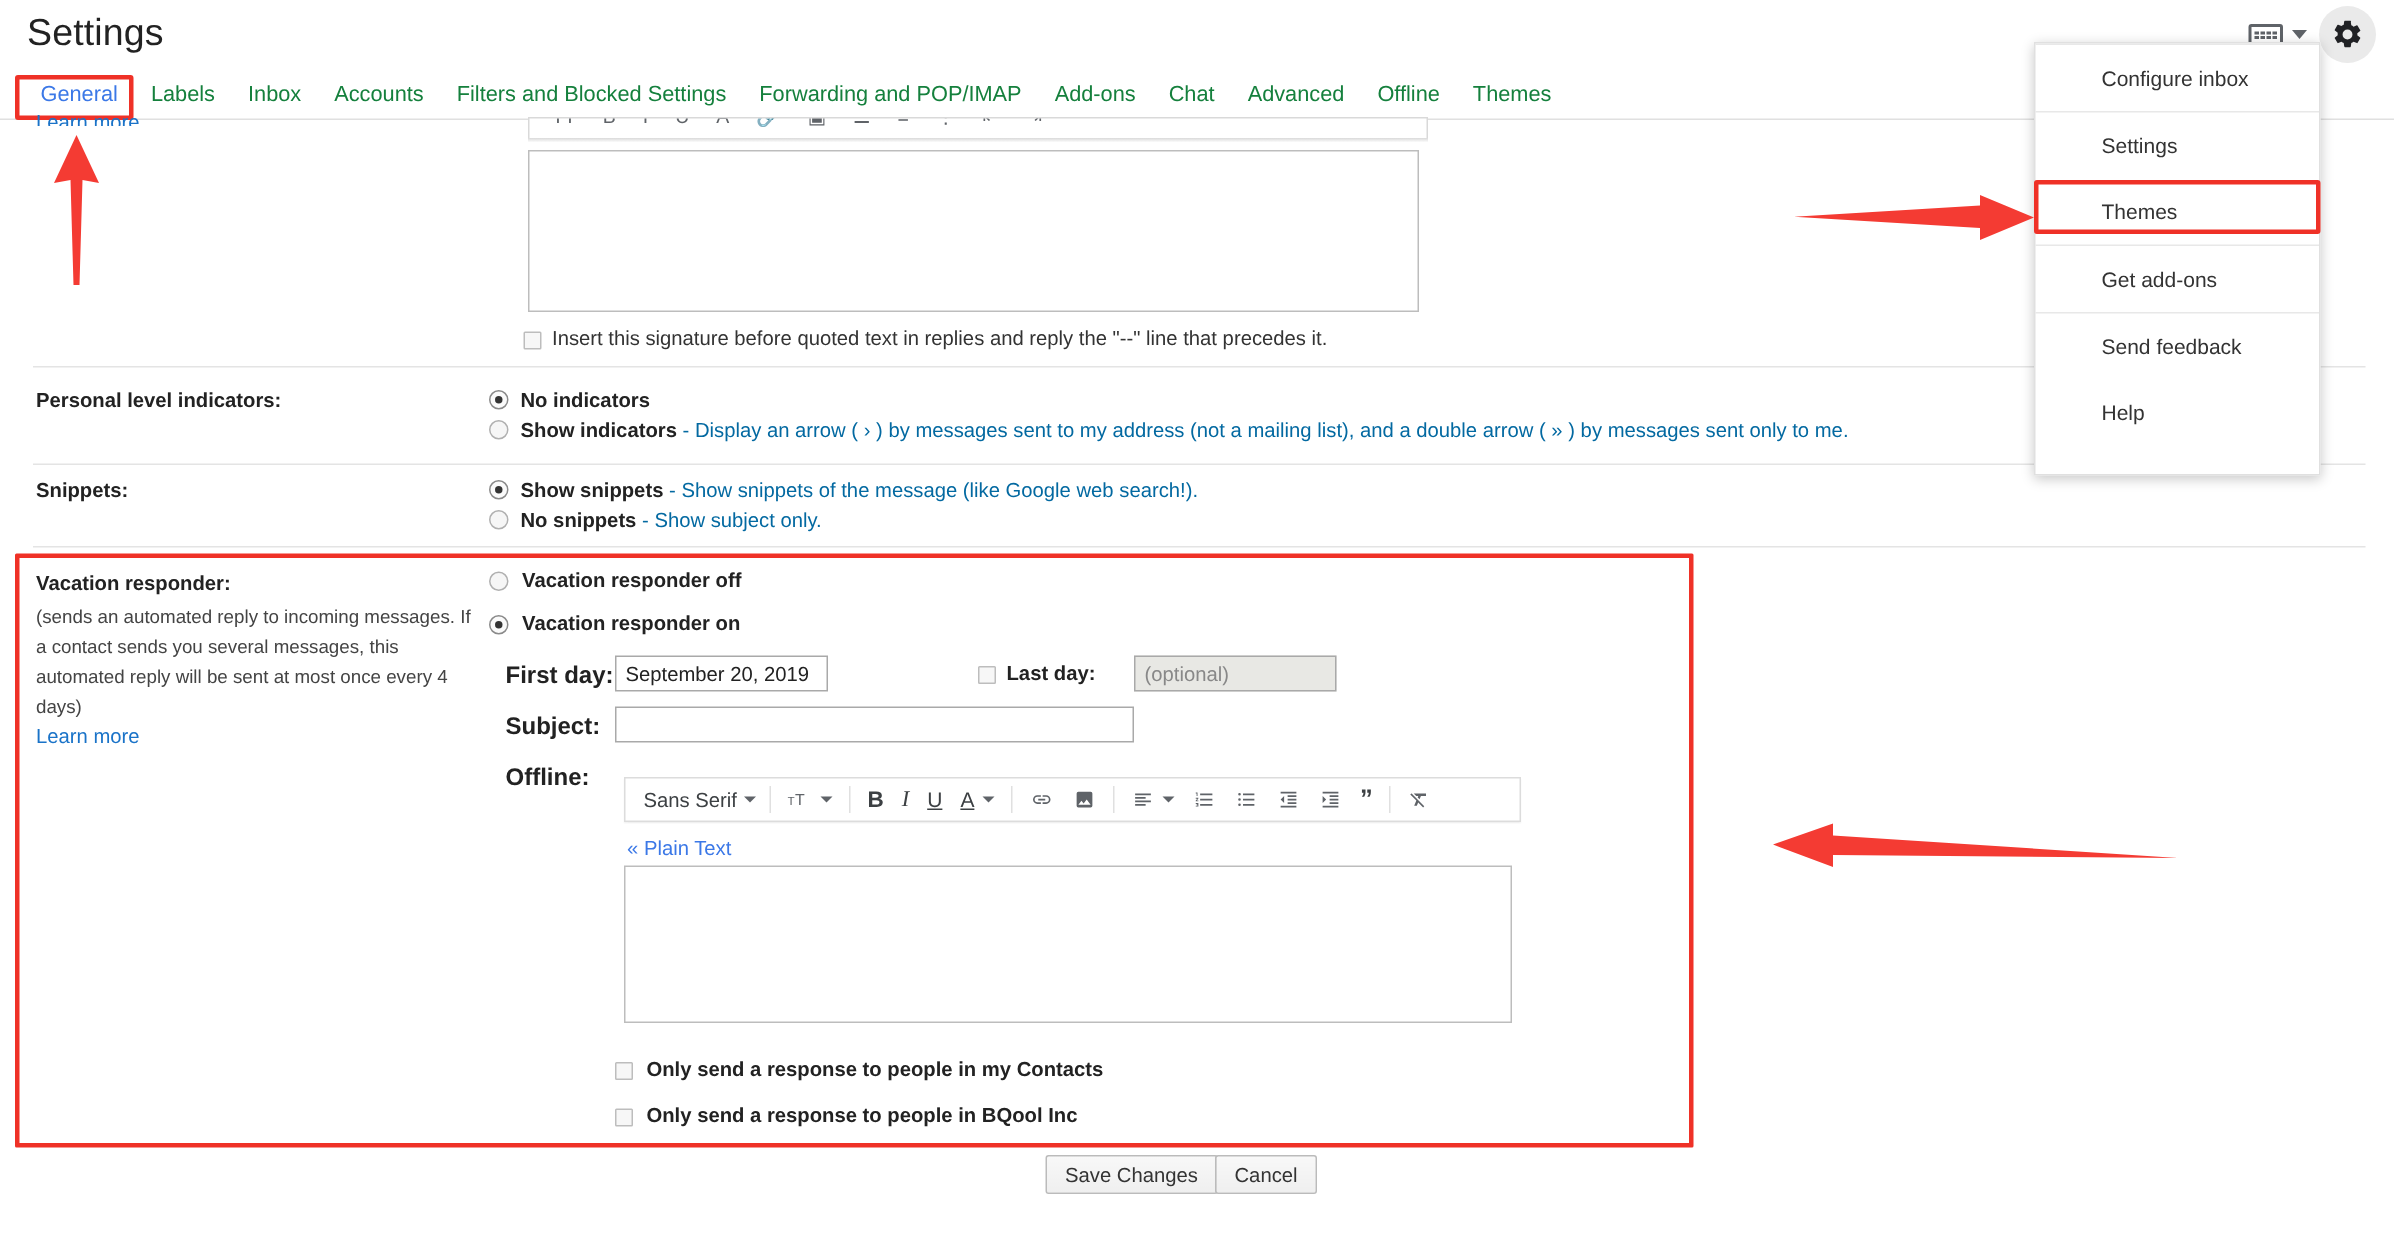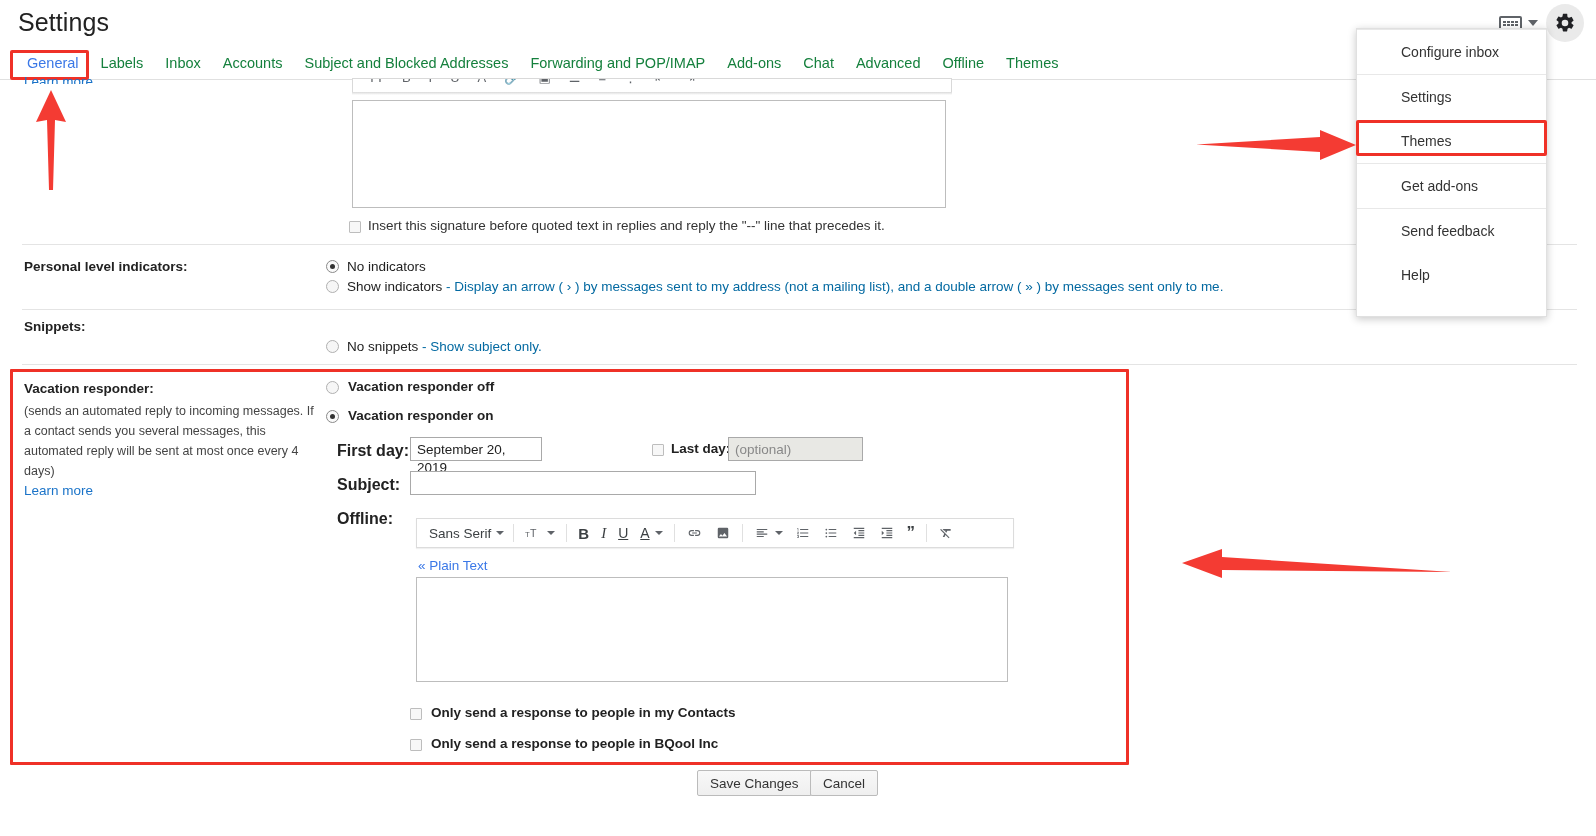--- a/index.html
+++ b/index.html
@@ -99,21 +99,21 @@
   }
 
   
   .row-label {
     position: absolute; font-weight: bold; font-size: 13.5px; color: #222;
   }
   .opt-line {
     position: absolute; display: flex; align-items: flex-start; gap: 8px;
     font-size: 13.5px; color: #333; white-space: nowrap;
   }
-  .opt-line b { font-weight: normal; color: #222; }
+  .opt-line b { font-weight: bold; color: #222; }
   .opt-line .dim { color: #0369a1; font-weight: normal; }
 
   
   .radio {
     width: 13px; height: 13px; border-radius: 50%;
     border: 1px solid #b0b0b0; background: #f6f6f6; flex: 0 0 auto;
     position: relative; margin-top: 1px;
   }
   .radio.checked { border-color: #8a8a8a; background: #fafafa; }
   .radio.checked::after {
@@ -244,21 +244,21 @@
       </div>
     </div>
   </div>
 
   <div class="tabbar">
     <div class="tabs">
       <div class="tab active">General</div>
       <div class="tab">Labels</div>
       <div class="tab">Inbox</div>
       <div class="tab">Accounts</div>
-      <div class="tab">Subject and Blocked Addresses</div>
+      <div class="tab">Filters and Blocked Settings</div>
       <div class="tab">Forwarding and POP/IMAP</div>
       <div class="tab">Add-ons</div>
       <div class="tab">Chat</div>
       <div class="tab">Advanced</div>
       <div class="tab">Offline</div>
       <div class="tab">Themes</div>
     </div>
     <div class="tab-highlight"></div>
   </div>
 
@@ -303,20 +303,26 @@
     <span class="radio"></span>
     <span>
       <b>Show indicators</b><span class="dim"> - Display an arrow ( › ) by messages sent to my address (not a mailing list), and a double arrow ( » ) by messages sent only to me.</span>
     </span>
   </div>
 
   <div class="hr" style="top:309px;"></div>
 
   <div class="row-label" style="left:24px; top:319px;">Snippets:</div>
 
+  <div class="opt-line" style="left:326px; top:319px;">
+    <span class="radio checked"></span>
+    <span>
+      <b>Show snippets</b><span class="dim"> - Show snippets of the message (like Google web search!).</span>
+    </span>
+  </div>
 
   <div class="opt-line" style="left:326px; top:339px;">
     <span class="radio"></span>
     <span>
       <b>No snippets</b><span class="dim"> - Show subject only.</span>
     </span>
   </div>
 
   <div class="hr" style="top:364px;"></div>
 
@@ -330,27 +336,27 @@
     <span class="radio"></span>
     <span>Vacation responder off</span>
   </div>
 
   <div class="vac-opt" style="left:326px; top:408px;">
     <span class="radio checked"></span>
     <span>Vacation responder on</span>
   </div>
 
   <div class="field-label" style="left:337px; top:442px;">First day:</div>
-  <div class="txtinput" style="left:410px; top:437px; width:132px;">September 20, 2019</div>
+  <div class="txtinput" style="left:410px; top:437px; width:142px;">September 20, 2019</div>
 
   <div class="lastday-wrap" style="left:652px; top:441px;">
     <span class="cbox"></span>
     <span>Last day:</span>
   </div>
-  <div class="txtinput disabled" style="left:728px; top:437px; width:135px; font-weight:normal;">(optional)</div>
+  <div class="txtinput disabled" style="left:756px; top:437px; width:135px; font-weight:normal;">(optional)</div>
 
   <div class="field-label" style="left:337px; top:476px;">Subject:</div>
   <div class="txtinput" style="left:410px; top:471px; width:346px;"></div>
 
   <div class="field-label" style="left:337px; top:510px;">Offline:</div>
 
   <div class="rt-toolbar">
     <div class="rt-item rt-font">
       <span>Sans Serif</span>
       <span class="mini-caret"></span>

